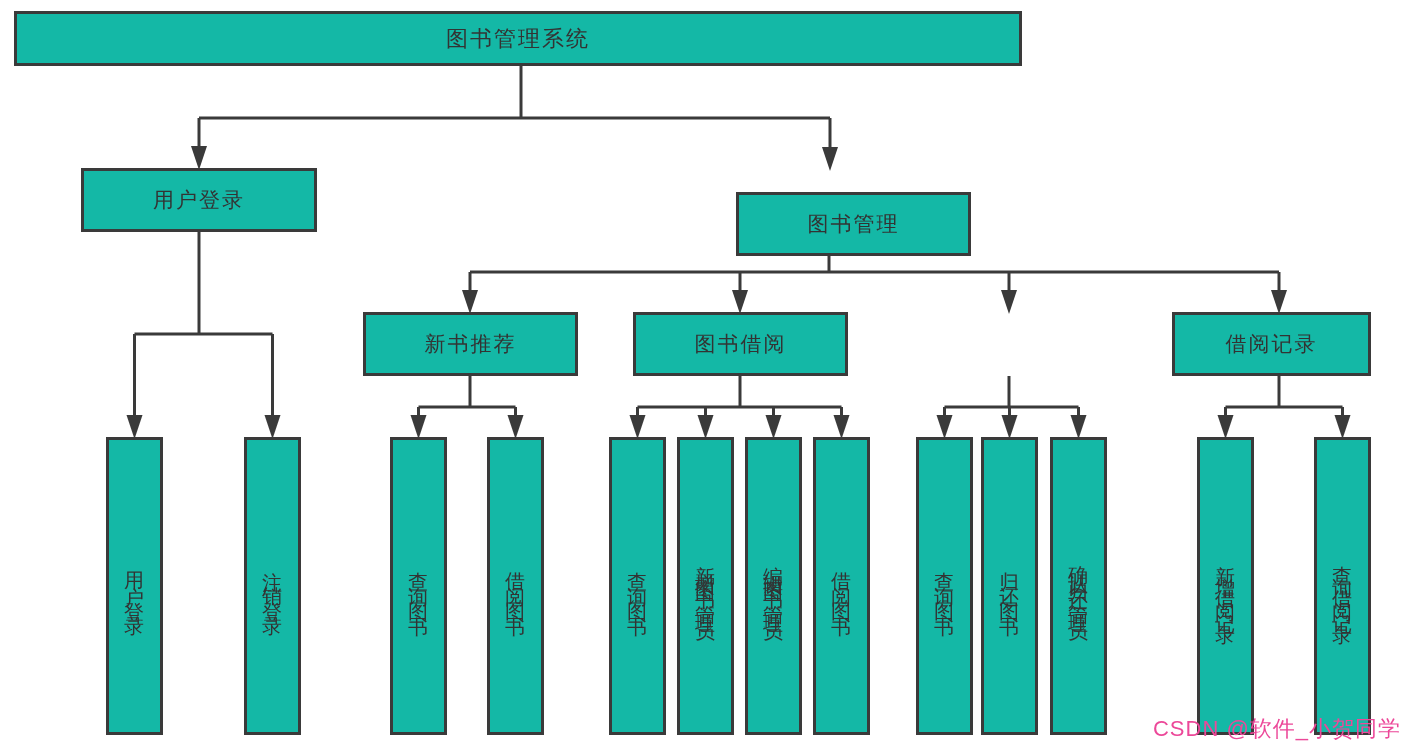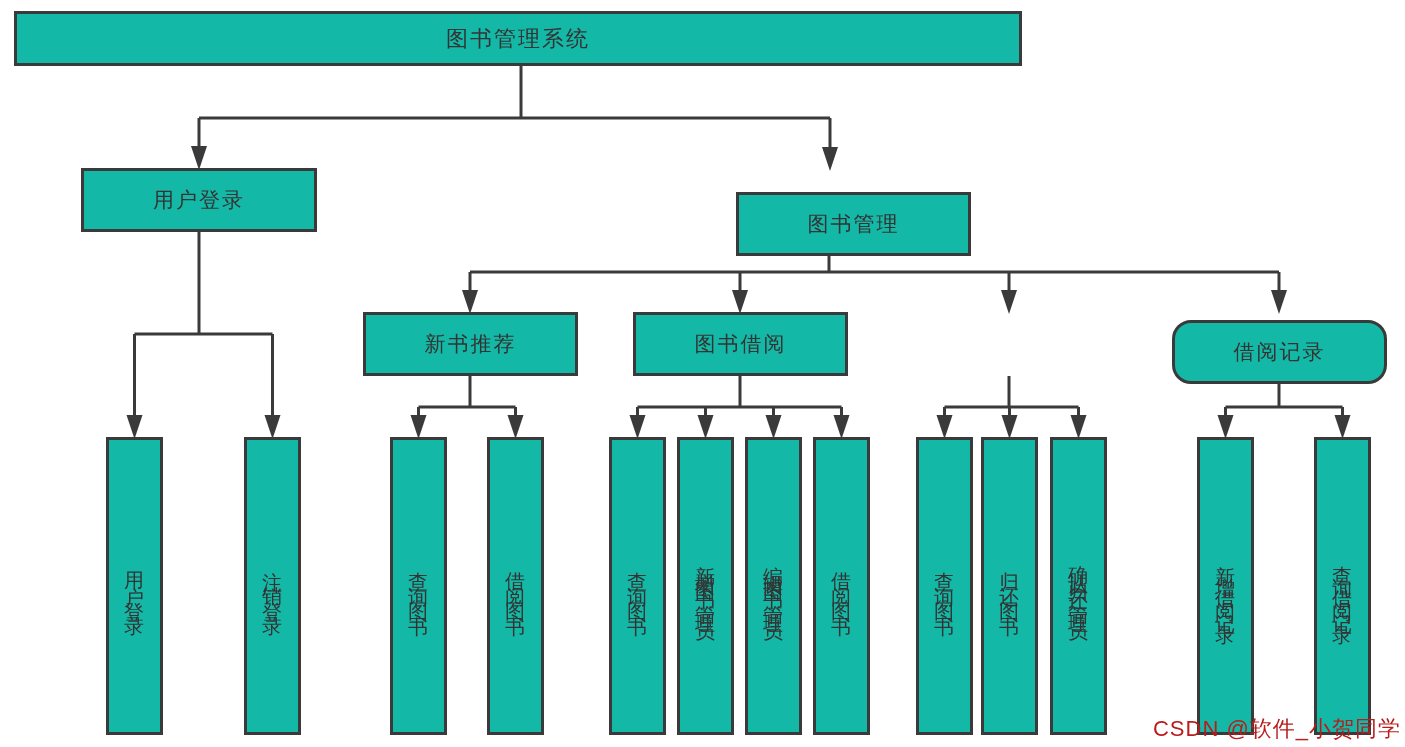--- a/index.html
+++ b/index.html
@@ -18,21 +18,21 @@
   .leaf{width:57px;top:437px;height:298px;}
   .v-label{
     writing-mode:vertical-rl;text-orientation:mixed;
     font-size:20px;line-height:1;white-space:nowrap;
   }
   .v-label.loose{letter-spacing:15px;}
   .v-label.medium{letter-spacing:12px;}
   .v-label.tight{letter-spacing:8px;}
   #watermark{
     position:absolute;right:4px;bottom:3px;z-index:5;
-    font-size:22px;color:#b91c1c;letter-spacing:1px;white-space:nowrap;
+    font-size:22px;color:#ec4899;letter-spacing:1px;white-space:nowrap;
   }
 </style>
 </head>
 <body>
 
 <div id="stage">
 
   <svg id="wires" viewBox="0 0 1405 747" xmlns="http://www.w3.org/2000/svg">
     <g stroke="#3a3a3a" stroke-width="3" fill="none">
 
@@ -112,21 +112,21 @@
   <div class="node h-node" style="left:736px;top:168px;width:235px;height:64px;margin-top:24px;">
     <span>图书管理</span>
   </div>
 
   <div class="node h-node" style="left:633px;top:312px;width:215px;height:64px;">
     <span>图书借阅</span>
   </div>
   <div class="node h-node" style="left:363px;top:312px;width:215px;height:64px;">
     <span>新书推荐</span>
   </div>
-  <div class="node h-node" style="left:1172px;top:320px;width:215px;height:64px;border-radius:19px;">
+  <div class="node h-node" style="left:1172px;top:312px;width:199px;height:64px;">
     <span>借阅记录</span>
   </div>
 
   <div class="node leaf" style="left:106px;">
     <span class="v-label loose">用户登录</span>
   </div>
   <div class="node leaf" style="left:244px;">
     <span class="v-label loose">注销登录</span>
   </div>
   <div class="node leaf" style="left:390px;">

